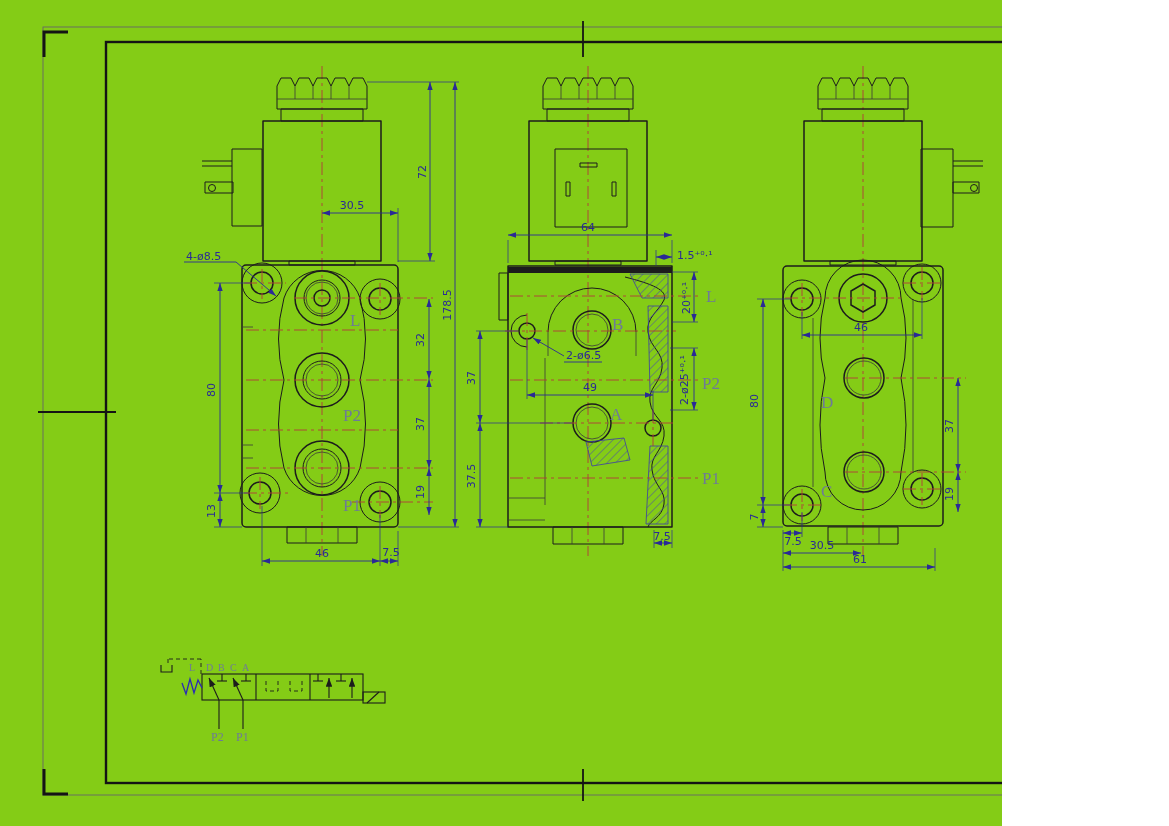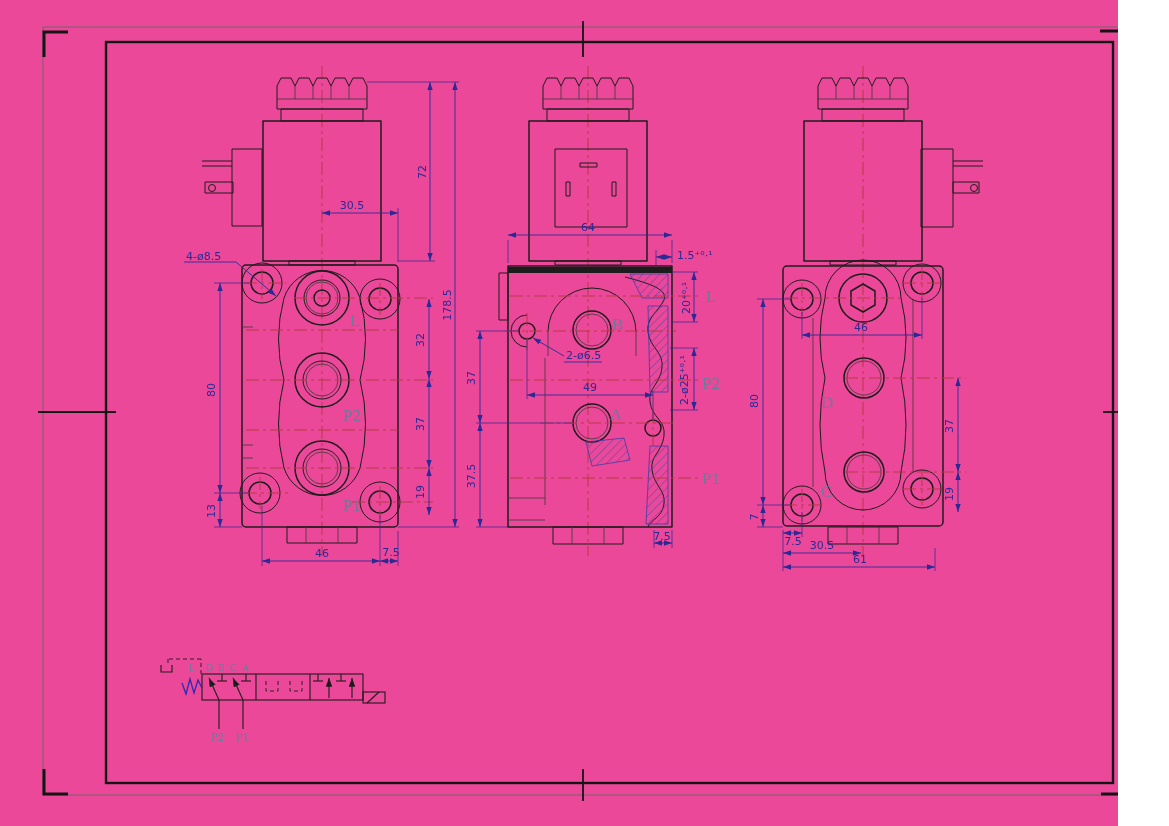--- a/index.html
+++ b/index.html
@@ -1,16 +1,16 @@
 <!DOCTYPE html>
 <html><head>
 <meta charset="utf-8">
 <style>
   html,body{margin:0;padding:0;background:#fff;}
-  .stage{width:1118px;height:826px;background:#ec4899;position:relative;overflow:hidden;
+  .stage{width:1002px;height:826px;background:#84cc16;position:relative;overflow:hidden;
          font-family:"DejaVu Sans",sans-serif;}
   svg{display:block;}
   
   .ol  {stroke:#1c1c1c;stroke-width:1.5;fill:none;stroke-linejoin:round;}
   .ol2 {stroke:#1c1c1c;stroke-width:1;fill:none;stroke-linejoin:round;}
   .thin{stroke:#3a3a3a;stroke-width:0.8;fill:none;}
   .cl  {stroke:#b23b3b;stroke-width:0.9;fill:none;stroke-dasharray:13 4 3 4;}
   .dim {stroke:#2a2a96;stroke-width:0.9;fill:none;}
   .ext {stroke:#2a2a96;stroke-width:0.7;fill:none;}
   .hat {fill:url(#hp);stroke:#3c3ca6;stroke-width:0.8;}

